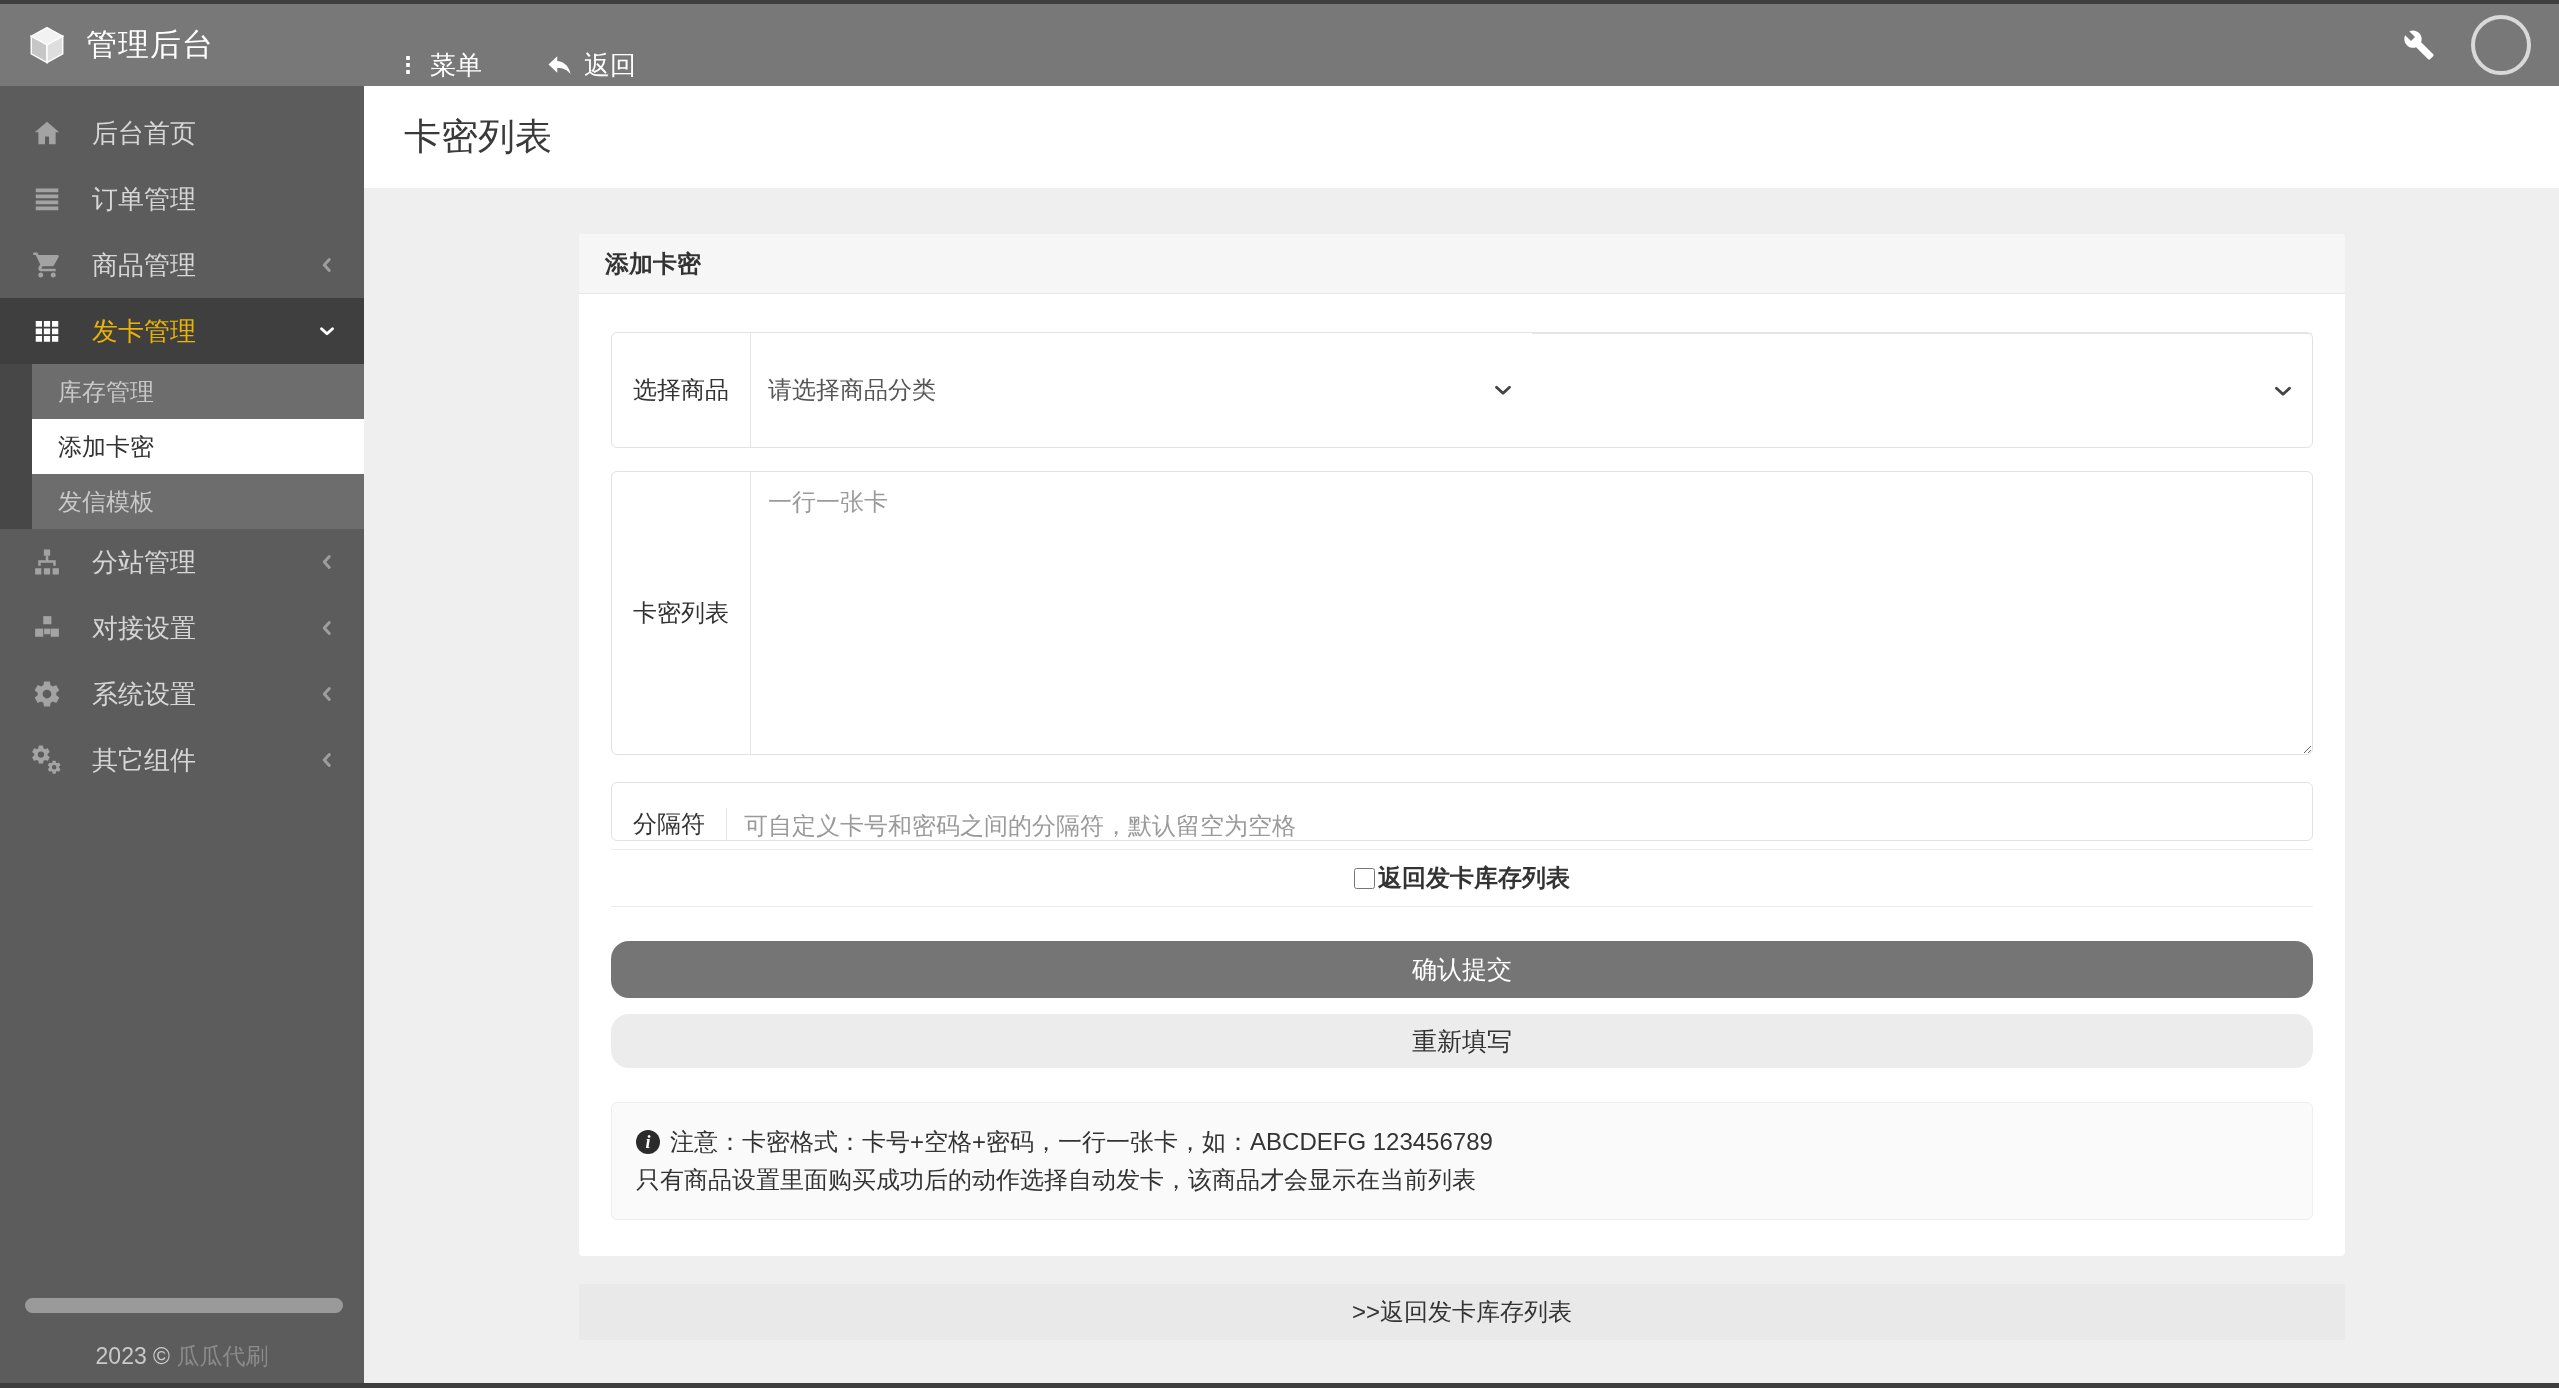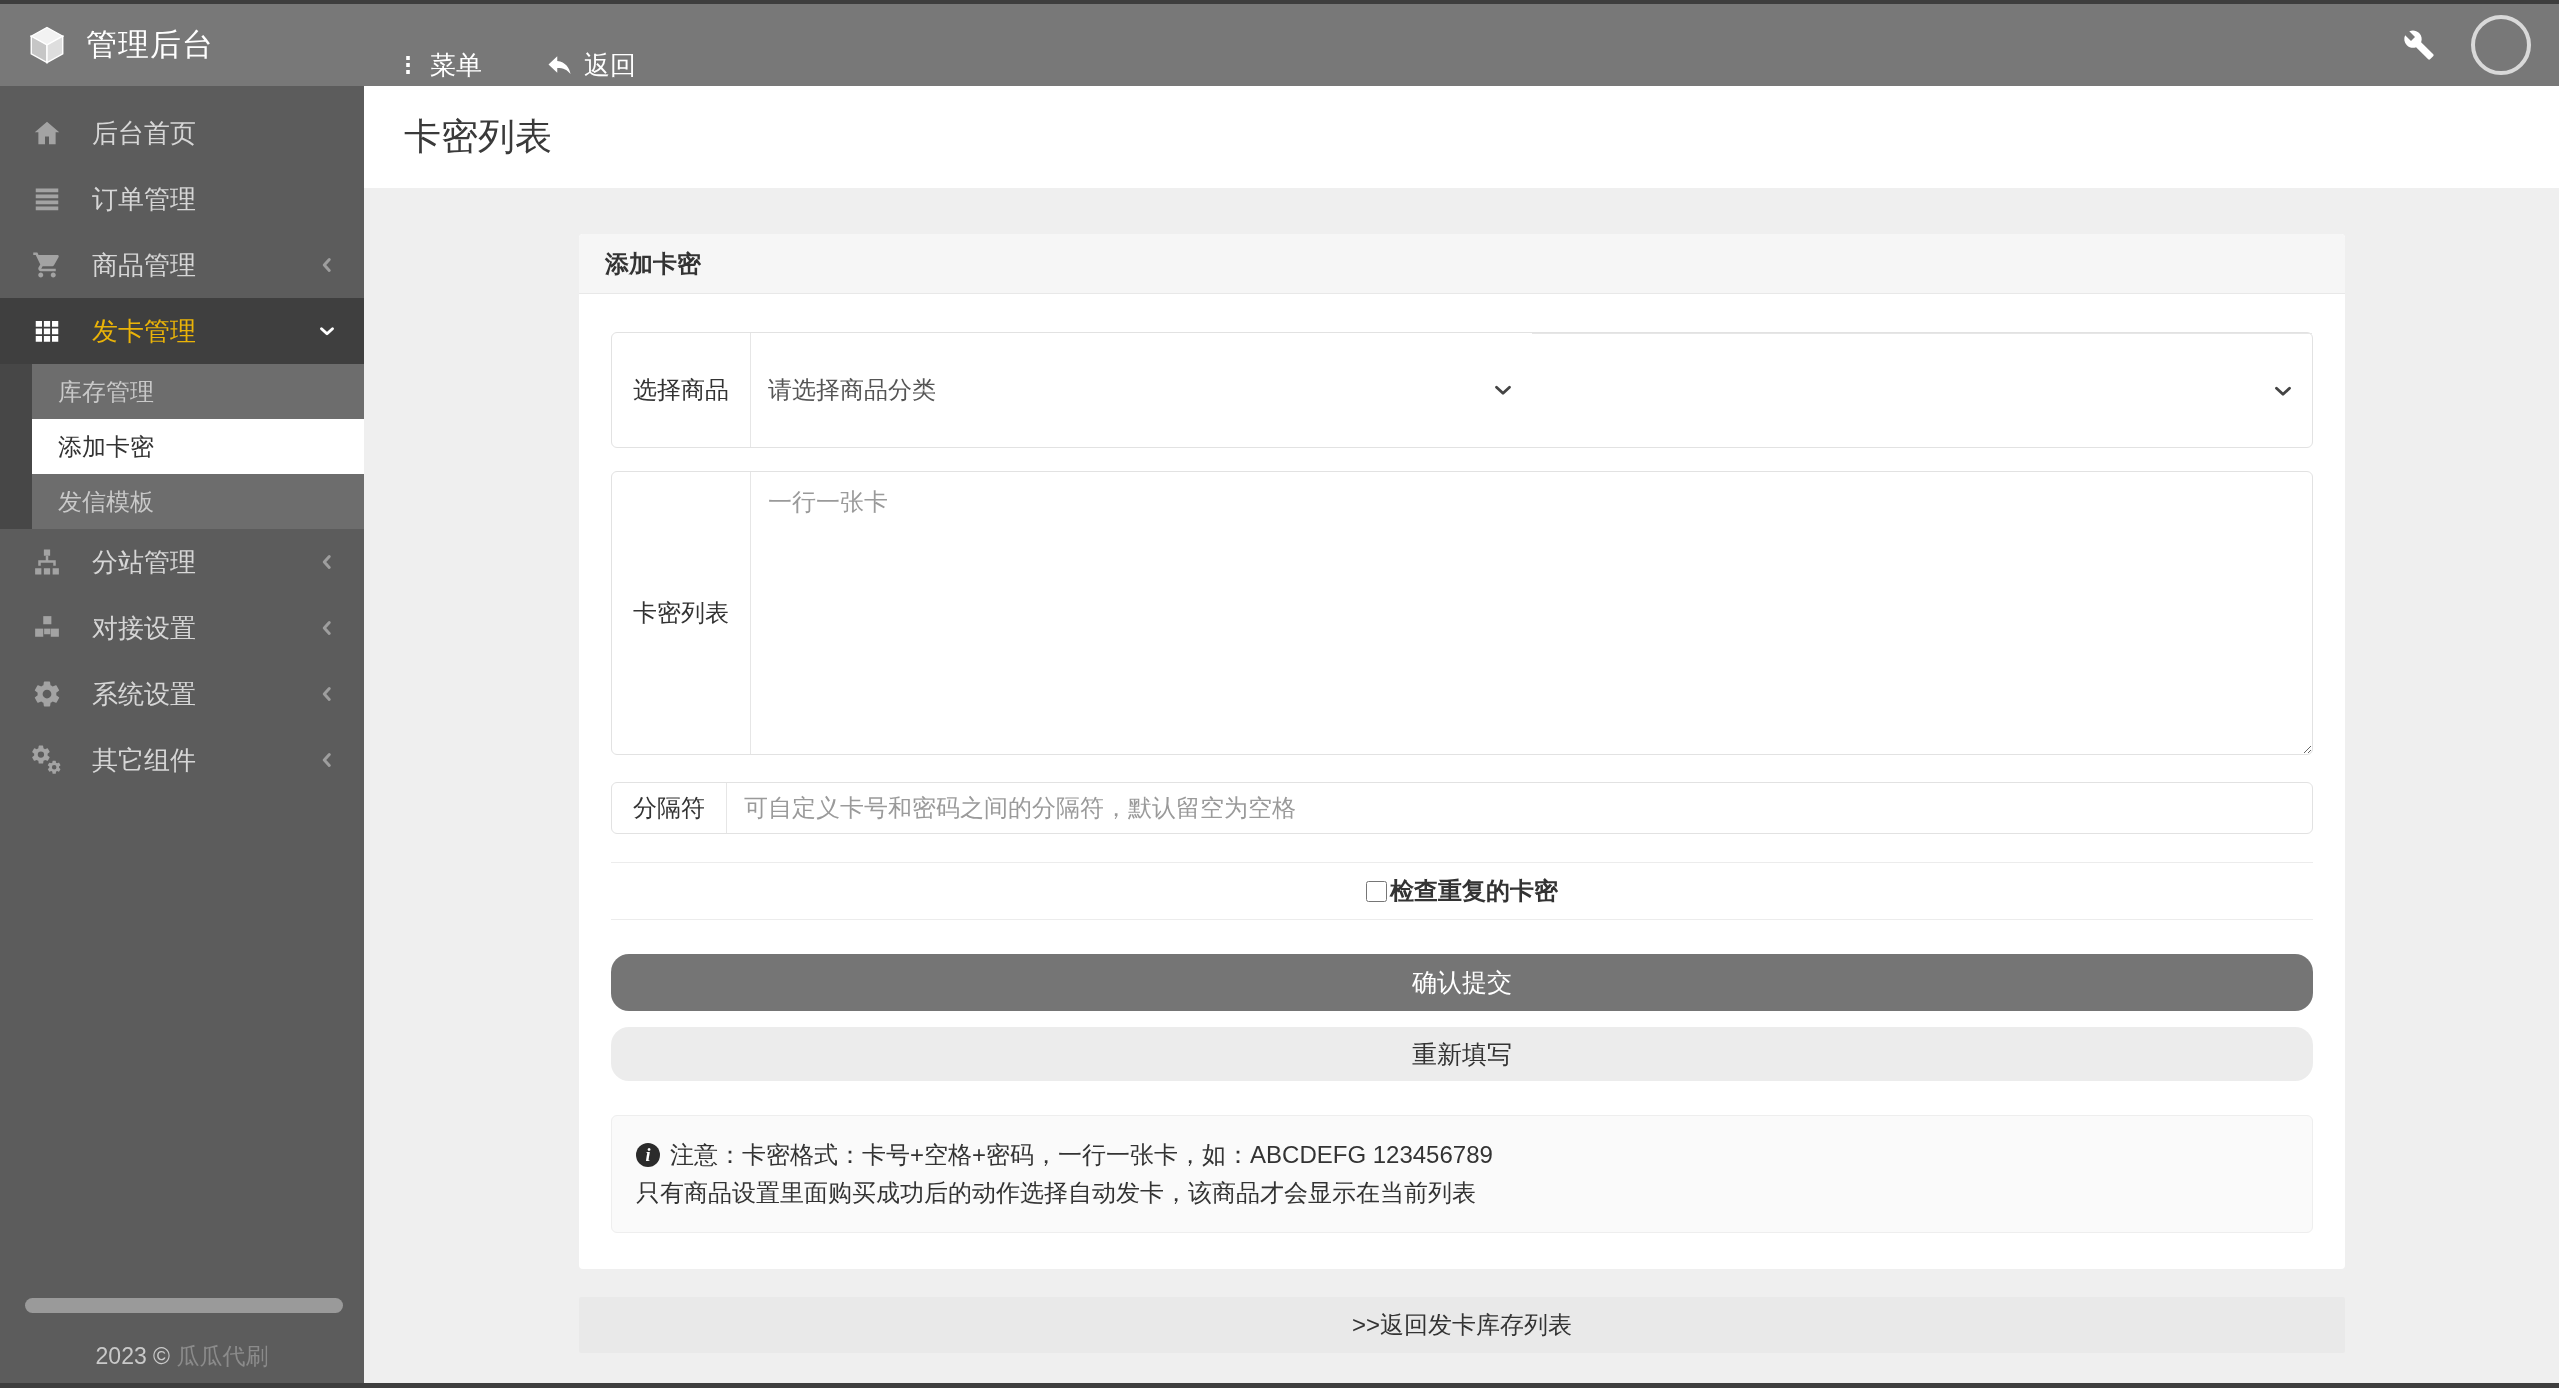--- a/index.html
+++ b/index.html
@@ -64,21 +64,21 @@
   .row-product { height:116px; margin-bottom:23px; }
   .row-product .field-area { display:flex; flex-direction:row; }
   .select-display { flex:1; display:flex; align-items:center; position:relative; padding-left:17px; font-size:24px; color:#555; cursor:pointer; }
   .select-display + .select-display { border-top:1px solid #e6e6e6; }
   .select-chevron { position:absolute; right:16px; top:50%; transform:translateY(-50%); color:#444; }
 
   .row-cards { height:284px; margin-bottom:27px; }
   .row-cards textarea { display:block; width:100%; height:100%; border:none; outline:none; resize:vertical; font-family:inherit; font-size:24px; color:#333; padding:14px 17px; background:transparent; border-radius:0 6px 6px 0; }
   .row-cards textarea::placeholder { color:#9a9a9a; }
 
-  .row-sep { height:52px; margin-bottom:28px; }
+  .row-sep { height:59px; margin-bottom:8px;align-items:flex-end; }
   .row-sep input { display:block; width:100%; height:100%; border:none; outline:none; font-family:inherit; font-size:24px; color:#333; padding:0 17px; background:transparent; border-radius:0 6px 6px 0; }
   .row-sep input::placeholder { color:#9a9a9a; }
 
   .hr { border-top:1px solid #ececec; }
   .checkbox-row { height:56px; display:flex; align-items:center; justify-content:center; }
   .checkbox-row input { width:21px; height:21px; margin:0 3px 0 0; cursor:pointer; }
   .checkbox-row label { font-size:24px; font-weight:bold; color:#333; cursor:pointer; }
 
   .btn { display:block; width:100%; border:none; border-radius:18px; font-family:inherit; font-size:25px; cursor:pointer; }
   .btn-submit { height:57px; background:#757575; color:#ffffff; margin-top:34px; }
@@ -318,21 +318,21 @@
             <div class="form-box row-sep">
               <div class="label-cell">分隔符</div>
               <div class="field-area">
                 <input type="text" placeholder="可自定义卡号和密码之间的分隔符，默认留空为空格" style="">
               </div>
             </div>
 
             <div class="hr"></div>
             <div class="checkbox-row">
               <input type="checkbox" id="chk-dup" style="">
-              <label for="chk-dup">检查重复的卡密</label>
+              <label for="chk-dup">返回发卡库存列表</label>
             </div>
             <div class="hr"></div>
 
             <button class="btn btn-submit">确认提交</button>
             <button class="btn btn-reset">重新填写</button>
 
             <div class="note-box">
               <div class="note-line">
                 <span class="info-circle">i</span>
                 <span>注意：卡密格式：卡号+空格+密码，一行一张卡，如：ABCDEFG 123456789</span>

